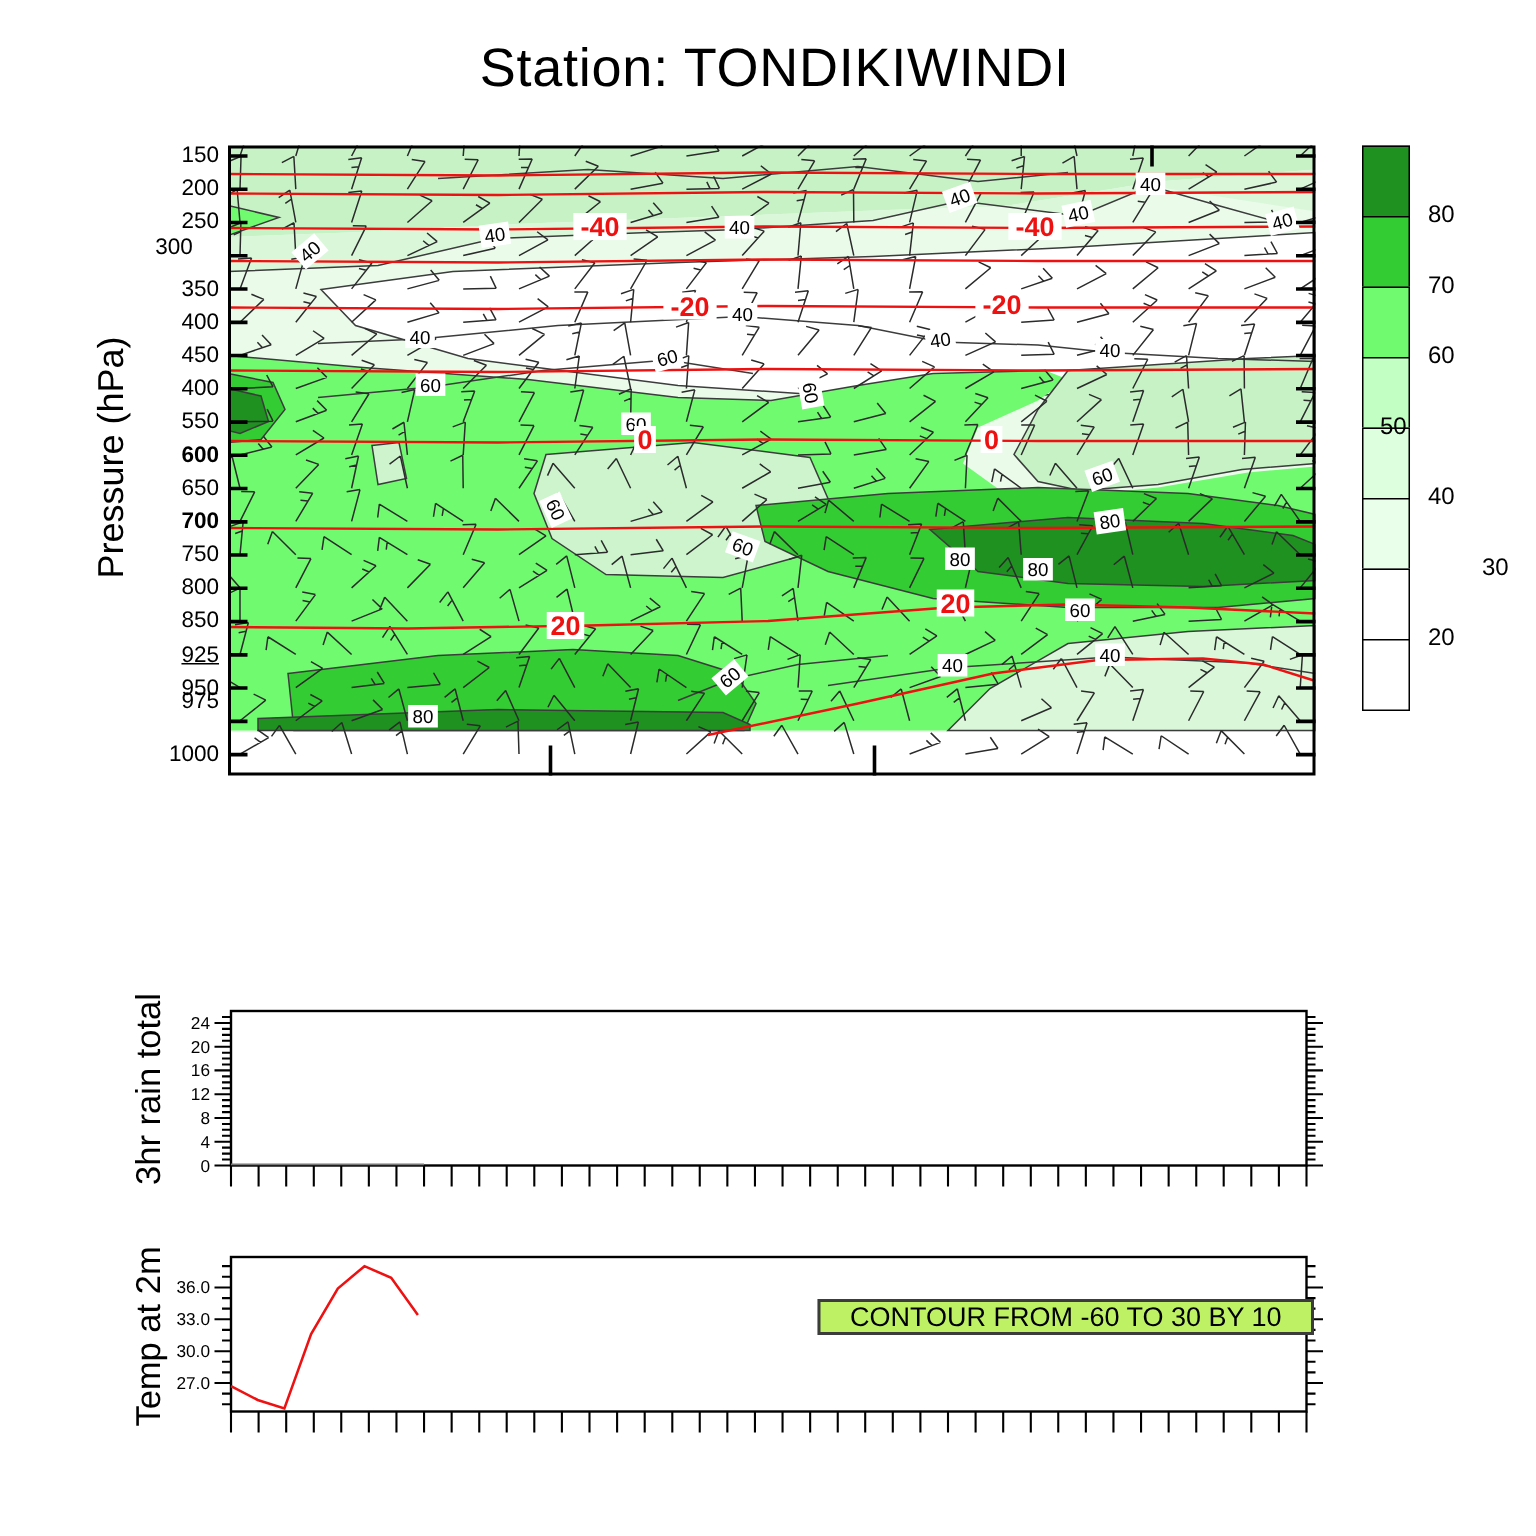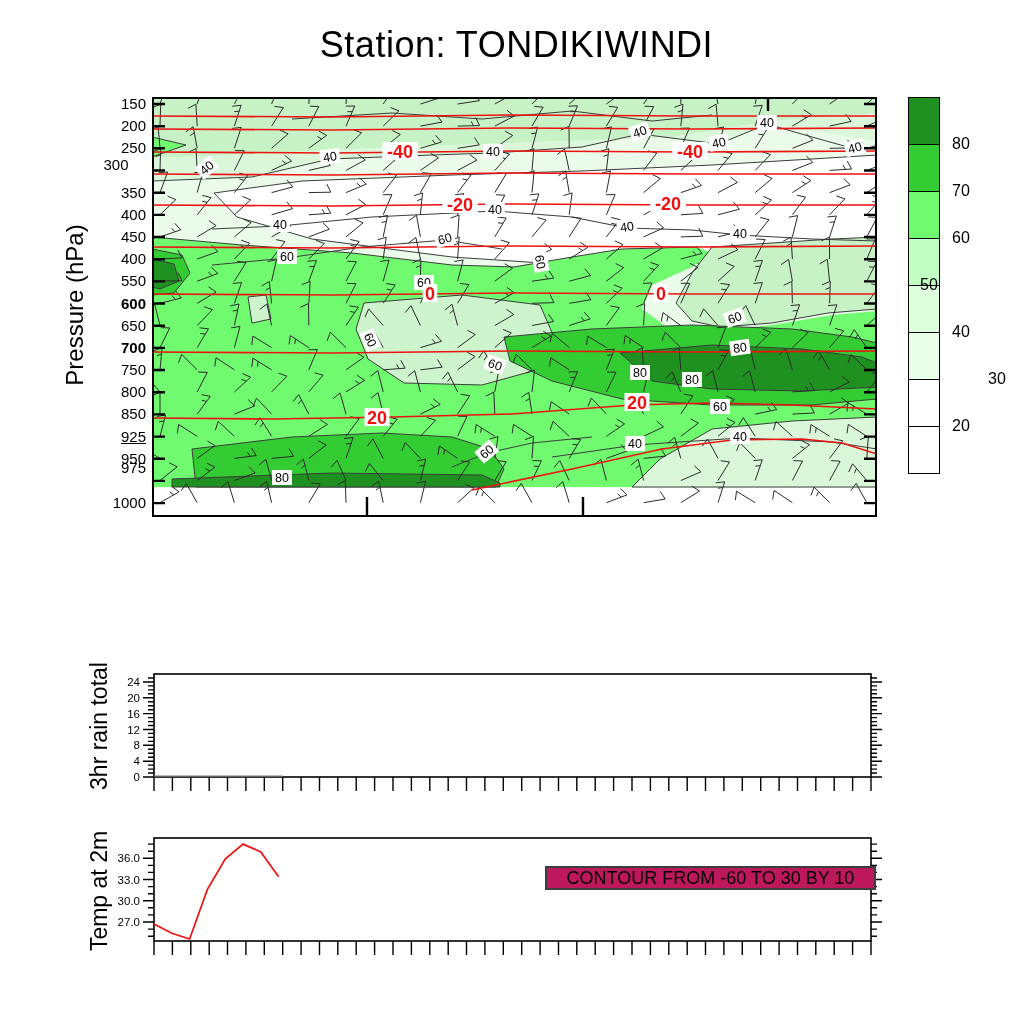--- a/index.html
+++ b/index.html
@@ -5,21 +5,21 @@
   html,body{margin:0;padding:0;background:#ffffff;}
   body{width:1024px;height:1024px;position:relative;font-family:"Liberation Sans",sans-serif;color:#000;overflow:hidden;}
   .abs{position:absolute;}
   #title{left:154px;top:24px;width:725px;text-align:center;font-size:36px;letter-spacing:0.5px;}
   #pressure-axis-title{left:75px;top:305px;transform:translate(-50%,-50%) rotate(-90deg);font-size:24px;white-space:nowrap;}
   #rain-axis-title{left:99px;top:726px;transform:translate(-50%,-50%) rotate(-90deg);font-size:23px;white-space:nowrap;}
   #temp-axis-title{left:99px;top:891px;transform:translate(-50%,-50%) rotate(-90deg);font-size:23px;white-space:nowrap;}
   .plabel{position:absolute;width:60px;text-align:right;font-size:15px;line-height:20px;}
   .cblabel{position:absolute;width:44px;text-align:left;font-size:16px;line-height:18px;}
   .cbcell{position:absolute;width:32px;border:1px solid #000;box-sizing:border-box;}
-  #annotation-box{left:545px;top:866px;width:331px;height:24px;background:#be185d;border:2px solid #3c3c3c;box-sizing:border-box;
+  #annotation-box{left:545px;top:866px;width:331px;height:24px;background:#bef264;border:2px solid #3c3c3c;box-sizing:border-box;
     font-size:18px;line-height:20px;text-align:center;white-space:nowrap;z-index:6;}
   svg{position:absolute;overflow:visible;}
   text{font-family:"Liberation Sans",sans-serif;}
 </style>
 </head>
 <body>
 
 <div id="title" class="abs">Station: TONDIKIWINDI</div>
 <div id="pressure-axis-title" class="abs">Pressure (hPa)</div>
 <div id="rain-axis-title" class="abs">3hr rain total</div>

